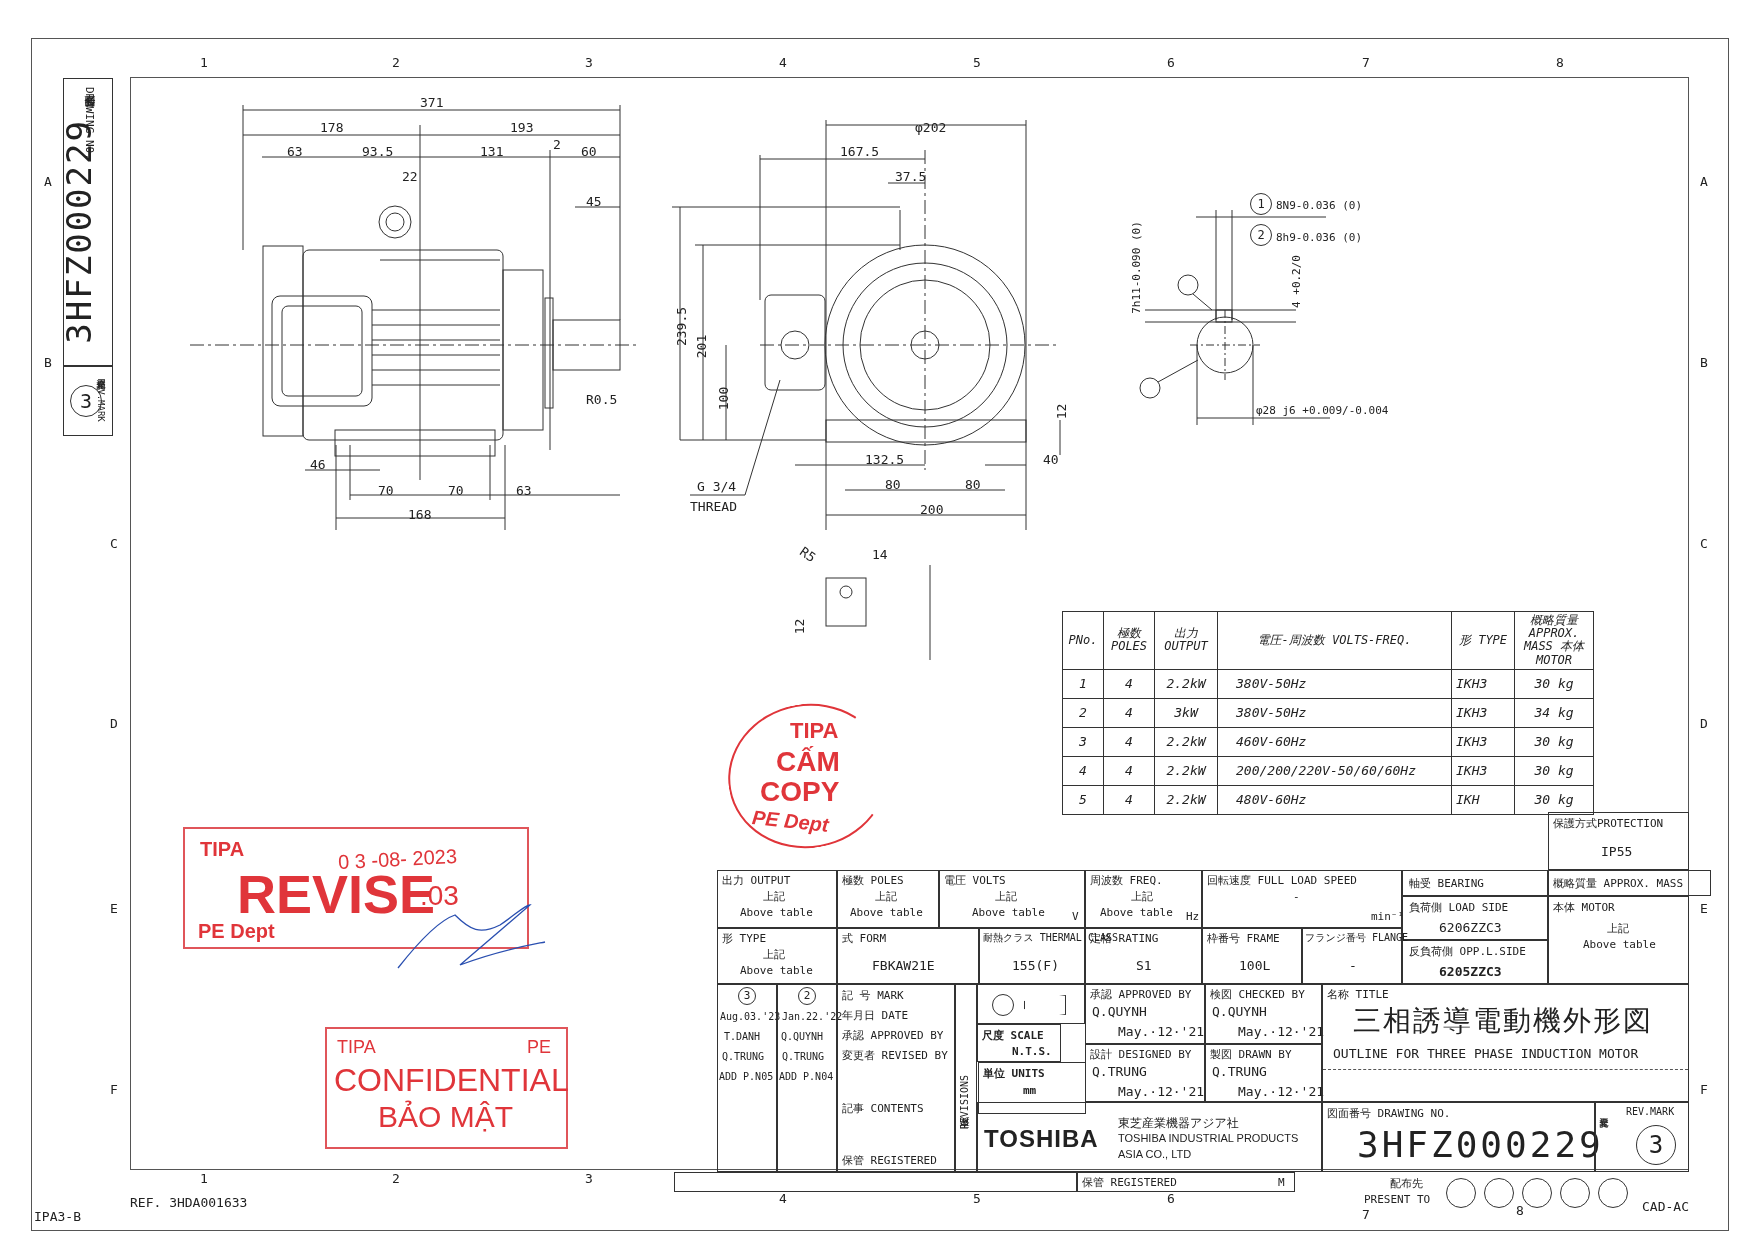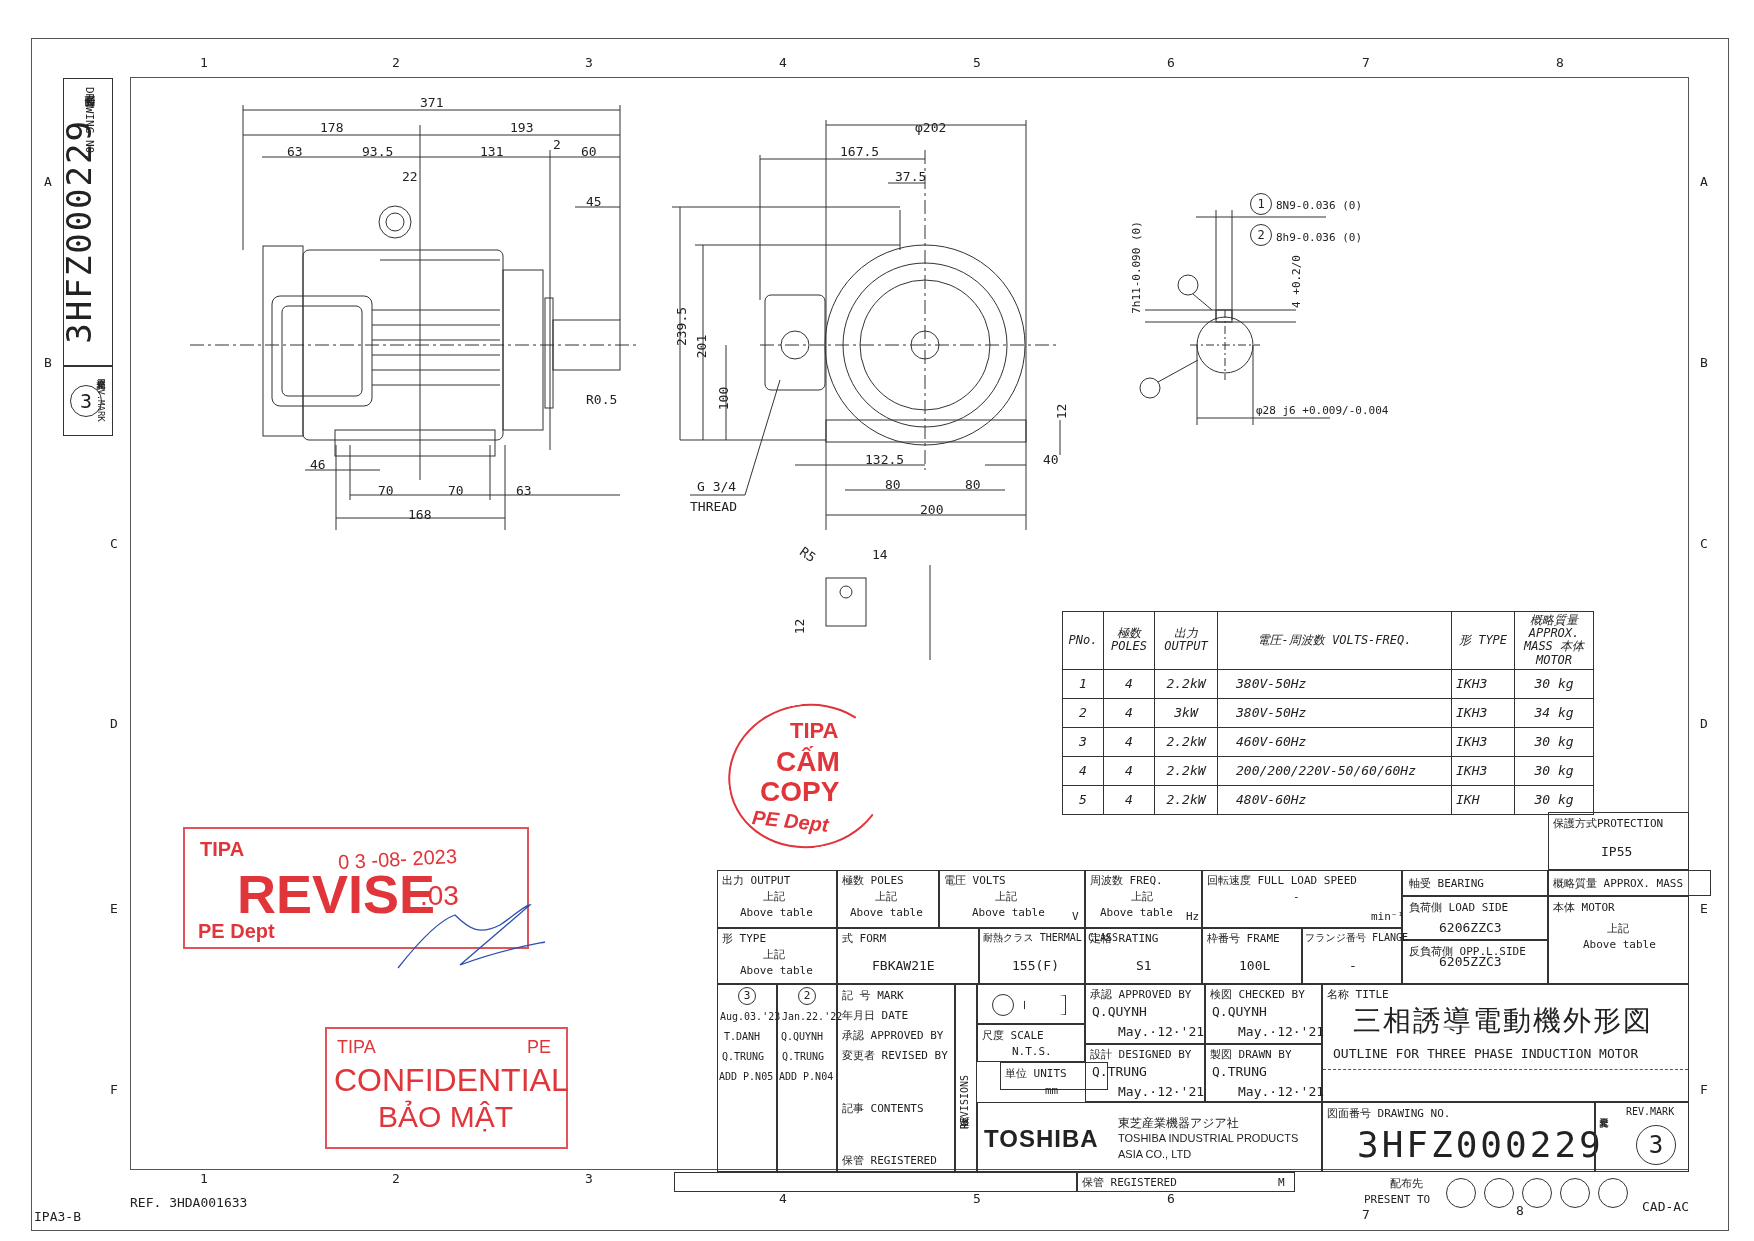--- a/index.html
+++ b/index.html
@@ -310,21 +310,21 @@
   </div>
   <div class="cell" style="left:1402px;top:870px;width:146px;height:26px;">
     <span class="t sm" style="left:6px;top:7px;">軸受     BEARING</span>
   </div>
   <div class="cell" style="left:1402px;top:896px;width:146px;height:44px;">
     <span class="t sm" style="left:6px;top:5px;">負荷側  LOAD SIDE</span>
     <span class="t" style="left:36px;top:24px;">6206ZZC3</span>
   </div>
   <div class="cell" style="left:1402px;top:940px;width:146px;height:44px;">
     <span class="t sm" style="left:6px;top:5px;">反負荷側 OPP.L.SIDE</span>
-    <span class="t" style="left:36px;top:14px;">6205ZZC3</span>
+    <span class="t" style="left:36px;top:24px;font-weight:bold;">6205ZZC3</span>
   </div>
   <div class="cell" style="left:1548px;top:870px;width:163px;height:26px;">
     <span class="t sm" style="left:4px;top:7px;">概略質量 APPROX. MASS</span>
   </div>
   <div class="cell" style="left:1548px;top:896px;width:141px;height:88px;">
     <span class="t sm" style="left:4px;top:5px;">本体    MOTOR</span>
     <span class="t sm" style="left:58px;top:26px;">上記</span>
     <span class="t sm" style="left:34px;top:42px;">Above table</span>
   </div>
 
@@ -377,25 +377,25 @@
     <span class="t sm" style="left:4px;top:170px;">保管 REGISTERED</span>
   </div>
   <div class="cell" style="left:955px;top:984px;width:22px;height:188px;">
     <span class="t" style="left:4px;top:90px;writing-mode:vertical-rl;transform:rotate(180deg);font-size:10px;">変更 REVISIONS</span>
   </div>
 
   <div class="cell" style="left:977px;top:984px;width:108px;height:40px;">
     <span class="abs" style="left:14px;top:9px;width:20px;height:20px;border:1px solid #333;border-radius:50%;"></span>
     <span class="abs" style="left:46px;top:10px;width:40px;height:18px;border:1px solid #333;clip-path:polygon(0 30%,100% 0,100% 100%,0 70%);"></span>
   </div>
-  <div class="cell" style="left:977px;top:1024px;width:108px;height:38px;">
+  <div class="cell" style="left:977px;top:1024px;width:84px;height:38px;font-weight:bold;">
     <span class="t sm" style="left:4px;top:5px;">尺度 SCALE</span>
     <span class="t sm" style="left:34px;top:21px;text-align:right;">N.T.S.</span>
   </div>
-  <div class="cell" style="left:1000px;top:1062px;width:108px;height:28px;">
+  <div class="cell" style="left:978px;top:1062px;width:108px;height:52px;font-weight:bold;">
     <span class="t sm" style="left:4px;top:5px;">単位 UNITS</span>
     <span class="t sm" style="left:44px;top:22px;">mm</span>
   </div>
 
   <div class="cell" style="left:1085px;top:984px;width:120px;height:60px;">
     <span class="t sm" style="left:4px;top:4px;">承認 APPROVED BY</span>
     <span class="t" style="left:6px;top:20px;">Q.QUYNH</span>
     <span class="t" style="left:32px;top:40px;">May.·12·'21</span>
   </div>
   <div class="cell" style="left:1205px;top:984px;width:117px;height:60px;">

